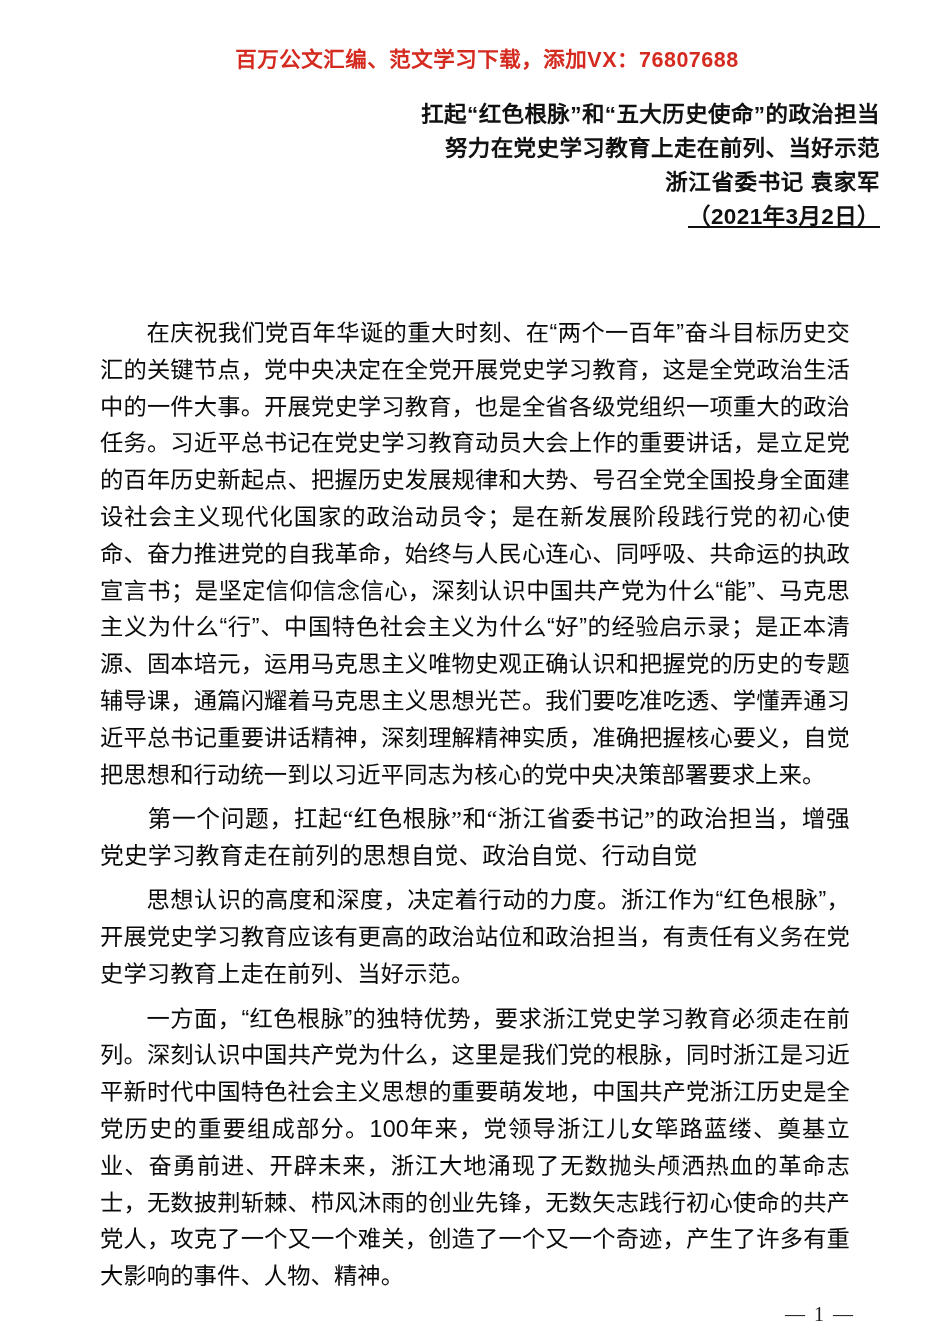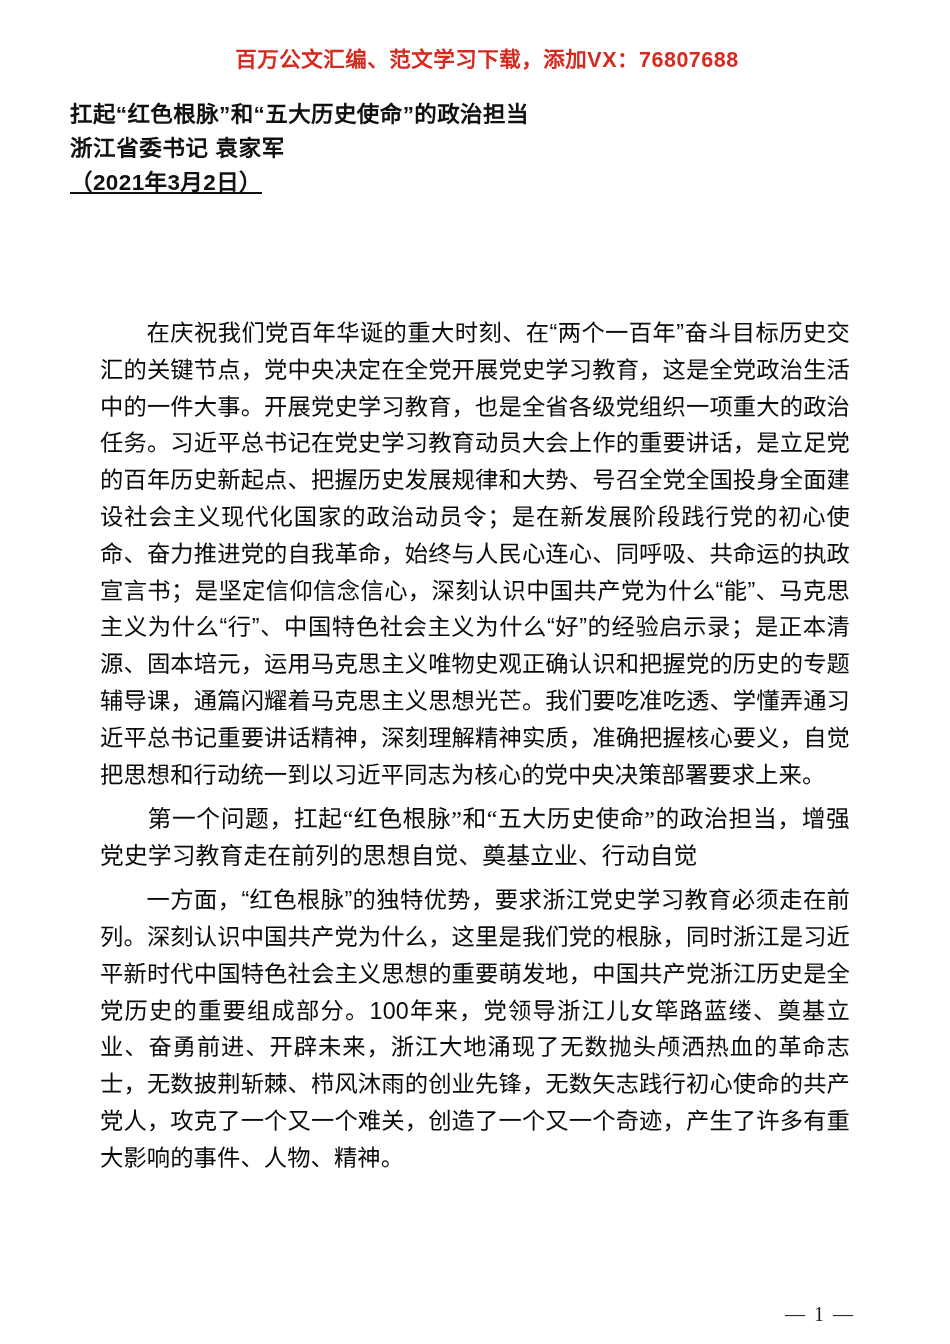--- a/index.html
+++ b/index.html
@@ -37,21 +37,21 @@
     white-space: nowrap;
     margin-left: 24px;
   }
 
   
   .title-block {
     position: absolute;
     top: 98px;
     left: 70px;
     right: 70px;
-    text-align: left;
+    text-align: right;
   }
 
   .title-line {
     font-size: 22.5px;
     font-weight: 700;
     line-height: 34px;
     letter-spacing: 0.4px;
     color: #111111;
     font-family: "Liberation Sans", "DejaVu Sans", sans-serif;
     white-space: nowrap;
@@ -117,27 +117,29 @@
 </style>
 </head>
 <body>
 
 <div class="page">
 
   <div class="promo-banner" style="color: rgb(212, 42, 32);">百万公文汇编、范文学习下载，添加VX：76807688</div>
 
   <div class="title-block">
     <div class="title-line">扛起“红色根脉”和“五大历史使命”的政治担当</div>
+    <div class="title-line">努力在党史学习教育上走在前列、当好示范</div>
     <div class="title-line speaker">浙江省委书记  袁家军</div>
     <div class="title-line date">（2021年3月2日）</div>
   </div>
 
   <div class="body-block">
     <p class="para">在庆祝我们党百年华诞的重大时刻、在“两个一百年”奋斗目标历史交汇的关键节点，党中央决定在全党开展党史学习教育，这是全党政治生活中的一件大事。开展党史学习教育，也是全省各级党组织一项重大的政治任务。习近平总书记在党史学习教育动员大会上作的重要讲话，是立足党的百年历史新起点、把握历史发展规律和大势、号召全党全国投身全面建设社会主义现代化国家的政治动员令；是在新发展阶段践行党的初心使命、奋力推进党的自我革命，始终与人民心连心、同呼吸、共命运的执政宣言书；是坚定信仰信念信心，深刻认识中国共产党为什么“能”、马克思主义为什么“行”、中国特色社会主义为什么“好”的经验启示录；是正本清源、固本培元，运用马克思主义唯物史观正确认识和把握党的历史的专题辅导课，通篇闪耀着马克思主义思想光芒。我们要吃准吃透、学懂弄通习近平总书记重要讲话精神，深刻理解精神实质，准确把握核心要义，自觉把思想和行动统一到以习近平同志为核心的党中央决策部署要求上来。</p>
-    <p class="para kai">第一个问题，扛起“红色根脉”和“五大历史使命”的政治担当，增强党史学习教育走在前列的思想自觉、奠基立业、行动自觉</p>
+    <p class="para kai">第一个问题，扛起“红色根脉”和“浙江省委书记”的政治担当，增强党史学习教育走在前列的思想自觉、政治自觉、行动自觉</p>
+    <p class="para">思想认识的高度和深度，决定着行动的力度。浙江作为“红色根脉”，开展党史学习教育应该有更高的政治站位和政治担当，有责任有义务在党史学习教育上走在前列、当好示范。</p>
     <p class="para">一方面，“红色根脉”的独特优势，要求浙江党史学习教育必须走在前列。深刻认识中国共产党为什么，这里是我们党的根脉，同时浙江是习近平新时代中国特色社会主义思想的重要萌发地，中国共产党浙江历史是全党历史的重要组成部分。100年来，党领导浙江儿女筚路蓝缕、奠基立业、奋勇前进、开辟未来，浙江大地涌现了无数抛头颅洒热血的革命志士，无数披荆斩棘、栉风沐雨的创业先锋，无数矢志践行初心使命的共产党人，攻克了一个又一个难关，创造了一个又一个奇迹，产生了许多有重大影响的事件、人物、精神。</p>
   </div>
 
   <div class="page-footer">
     <span class="page-number">— 1 —</span>
   </div>
 
 </div>
 
 </body></html>

